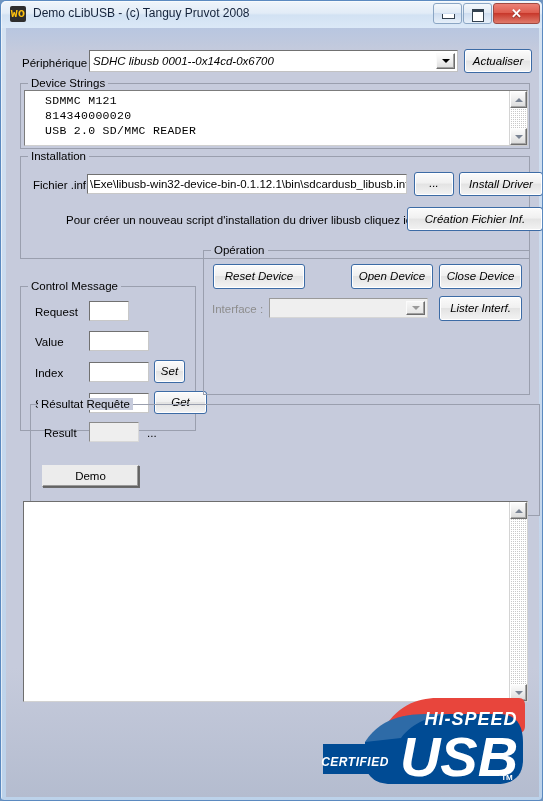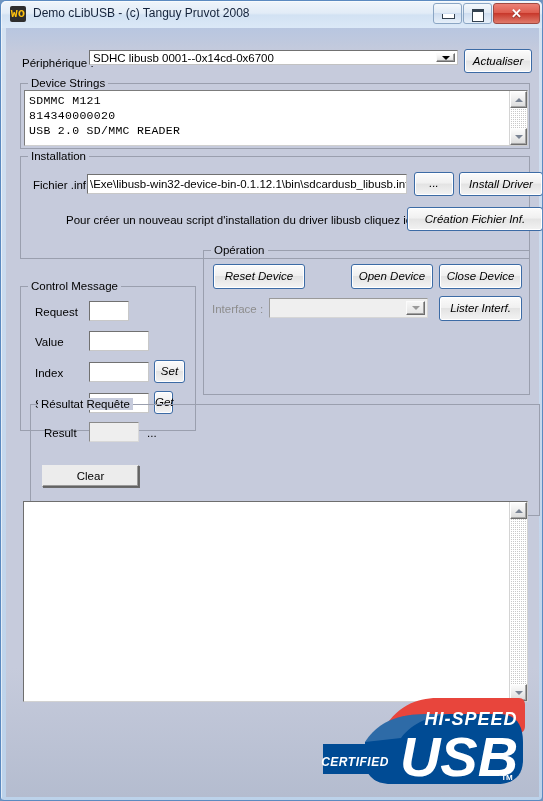--- a/index.html
+++ b/index.html
@@ -207,21 +207,21 @@
     font-size: 11.5px;
     letter-spacing: 0.3px;
   }
   .strbox {
     position: absolute; box-sizing: border-box;
     background: #ffffff;
     border: 1px solid #7c7c7c;
     border-right-color: #cfcfcf; border-bottom-color: #cfcfcf;
     overflow: hidden;
   }
-  .strbox .line { position: absolute; left: 4px; color: #000; font-family: Liberation Mono, monospace; }
+  .strbox .line { position: absolute; left: 20px; color: #000; font-family: Liberation Mono, monospace; }
 
   
   .vscroll {
     position: absolute; top: 0; right: 0; bottom: 0; width: 17px;
     background-color: #e9e9e9;
     background-image:
       repeating-linear-gradient(0deg,  #ffffff 0 1px, transparent 1px 2px),
       repeating-linear-gradient(90deg, #ffffff 0 1px, #c9c9c9 1px 2px);
     border-left: 1px solid #d4d4d4;
   }
@@ -273,21 +273,21 @@
       <div class="wb close">
         <div class="gl-close">✕</div>
       </div>
     </div>
   </div>
 
   <div class="client">
   <div class="inner">
 
     <div class="lbl" style="left:13px; top:29px;">Périphérique :</div>
-    <div class="combo" style="left:80px; top:22px; width:369px; height:15px;">
+    <div class="combo" style="left:80px; top:22px; width:369px; height:22px;font-style:italic;">
       <div class="ctxt">SDHC libusb 0001--0x14cd-0x6700</div>
       <div class="cbtn">
         <div class="arrow-dn"></div>
       </div>
     </div>
     <div class="btn" style="left:455px; top:21px; width:68px; height:24px; line-height:22px;">
       <span>Actualiser</span>
     </div>
 
     <div class="group" style="left:11px; top:55px; width:510px; height:66px;">
@@ -346,21 +346,21 @@
       </div>
 
       <div class="lbl" style="left:14px; top:111px;">Size</div>
       <div class="input" style="left:68px; top:106px; width:60px; height:20px;">
         <div class="txt"></div>
       </div>
 
       <div class="btn" style="left:133px; top:73px; width:31px; height:23px; line-height:21px;">
         <span>Set</span>
       </div>
-      <div class="btn" style="left:133px; top:104px; width:19px; height:23px; line-height:21px;">
+      <div class="btn" style="left:133px; top:104px; width:53px; height:23px; line-height:21px;">
         <span>Get</span>
       </div>
     </div>
 
     <div class="group" style="left:194px; top:222px; width:327px; height:145px;">
       <div class="gtitle">Opération</div>
 
       <div class="btn" style="left:9px; top:13px; width:92px; height:25px; line-height:23px;">
         <span>Reset Device</span>
       </div>
@@ -386,21 +386,21 @@
     <div class="group" style="left:21px; top:376px; width:510px; height:112px;">
       <div class="gtitle">Résultat Requête</div>
 
       <div class="lbl" style="left:13px; top:22px;">Result</div>
       <div class="input dis" style="left:58px; top:17px; width:50px; height:20px;">
         <div class="txt"></div>
       </div>
       <div class="lbl" style="left:116px; top:22px;">...</div>
 
       <div class="btn3d" style="left:11px; top:60px; width:97px; height:22px; line-height:21px;">
-        <span>Clear</span>
+        <span>Demo</span>
       </div>
     </div>
 
     <div class="outbox" style="left:14px; top:473px; width:505px; height:201px;">
       <div class="line mono" style="position:absolute; left:4px; top:3px; color:#000;"></div>
       <div class="vscroll">
         <div class="sbtn up">
               <div class="tri u"></div>
             </div>
         <div class="sbtn dn">

